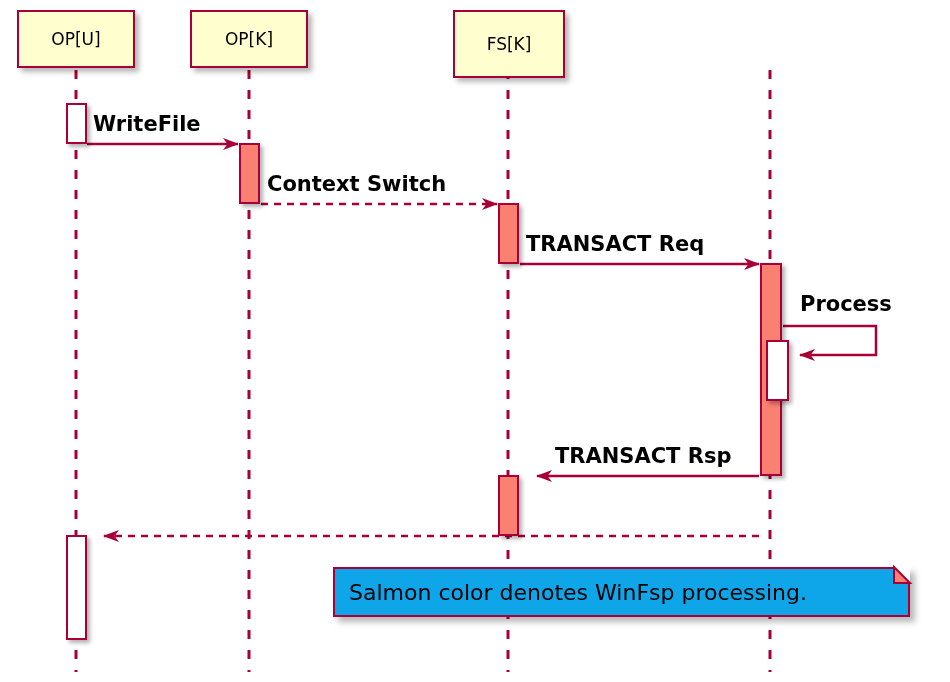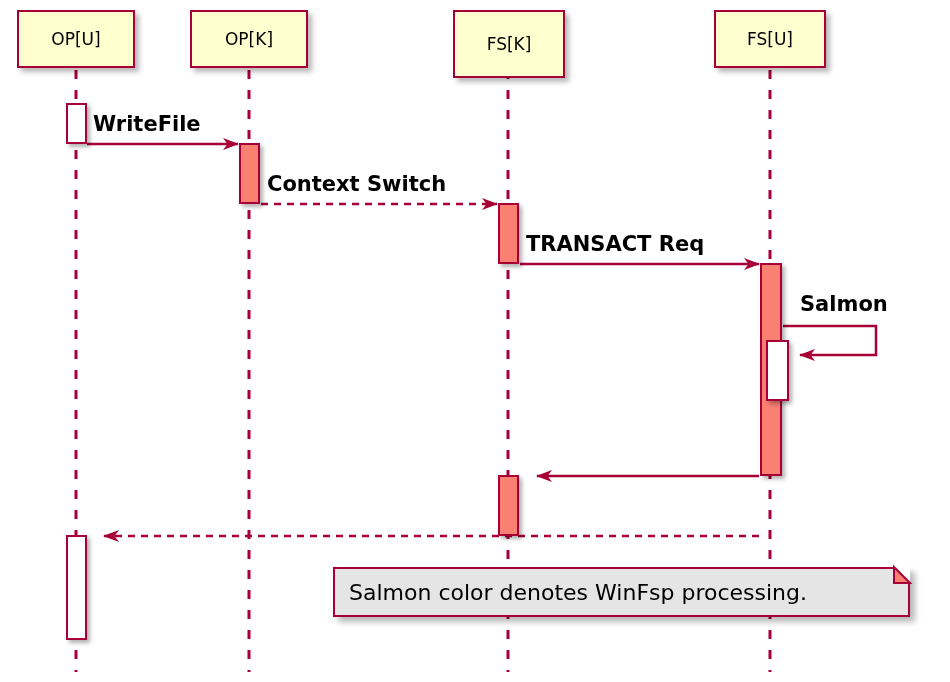--- a/index.html
+++ b/index.html
@@ -44,21 +44,21 @@
   .msg-label {
     position: absolute;
     font-size: 21px;
     color: #000000;
     white-space: nowrap;
     line-height: 1;
     font-weight: bold;
   }
   .note {
     position: absolute;
-    background: #e5e5e5;
+    background: #0ea5e9;
     border: 2px solid #A80036;
     box-shadow: 5px 5px 6px rgba(0,0,0,0.28);
     font-size: 22px;
     color: #000000;
     display: flex;
     align-items: center;
     padding-left: 14px;
     white-space: nowrap;
   }
   .note-fold {
@@ -107,36 +107,34 @@
 
   <div class="participant-box" style="left:17px; top:10px; width:118px; height:58px;">
     <span>OP[U]</span>
   </div>
   <div class="participant-box" style="left:190px; top:10px; width:118px; height:58px;">
     <span>OP[K]</span>
   </div>
   <div class="participant-box" style="left:453px; top:10px; width:112px; height:68px;">
     <span>FS[K]</span>
   </div>
-  <div class="participant-box" style="left:714px; top:10px; width:112px; height:58px;">
-    <span>FS[U]</span>
-  </div>
 
   <div class="activation white" style="left:66px;  top:103px; width:21px;  height:41px;"></div>
   <div class="activation salmon" style="left:239px; top:143px; width:21px;  height:61px;"></div>
   <div class="activation salmon" style="left:498px; top:203px; width:21px;  height:61px;"></div>
   <div class="activation salmon" style="left:760px; top:263px; width:22px;  height:213px;"></div>
   <div class="activation white" style="left:766px; top:340px; width:23px;  height:61px; z-index:3;"></div>
   <div class="activation salmon" style="left:498px; top:475px; width:21px;  height:61px;"></div>
   <div class="activation white" style="left:66px;  top:535px; width:21px;  height:105px;"></div>
 
   <div class="msg-label" style="left:93px; top:114px;">WriteFile</div>
   <div class="msg-label" style="left:526px; top:234px;">TRANSACT Req</div>
   <div class="msg-label" style="left:267px; top:174px;">Context Switch</div>
-  <div class="msg-label" style="left:800px; top:294px;">Salmon</div>
+  <div class="msg-label" style="left:800px; top:294px;">Process</div>
+  <div class="msg-label" style="left:555px; top:446px;">TRANSACT Rsp</div>
 
   <div class="note" style="left:333px; top:567px; width:577px; height:50px;">
     <span>Salmon color denotes WinFsp processing.</span>
     <span class="note-fold" style="right:-2px; top:-2px;"></span>
   </div>
   <svg class="layer" style="z-index:4;">
     <path d="M 894,567 L 910,583 L 894,583 Z" fill="#FA8072" stroke="#A80036" stroke-width="2"></path>
   </svg>
 
 </div>

